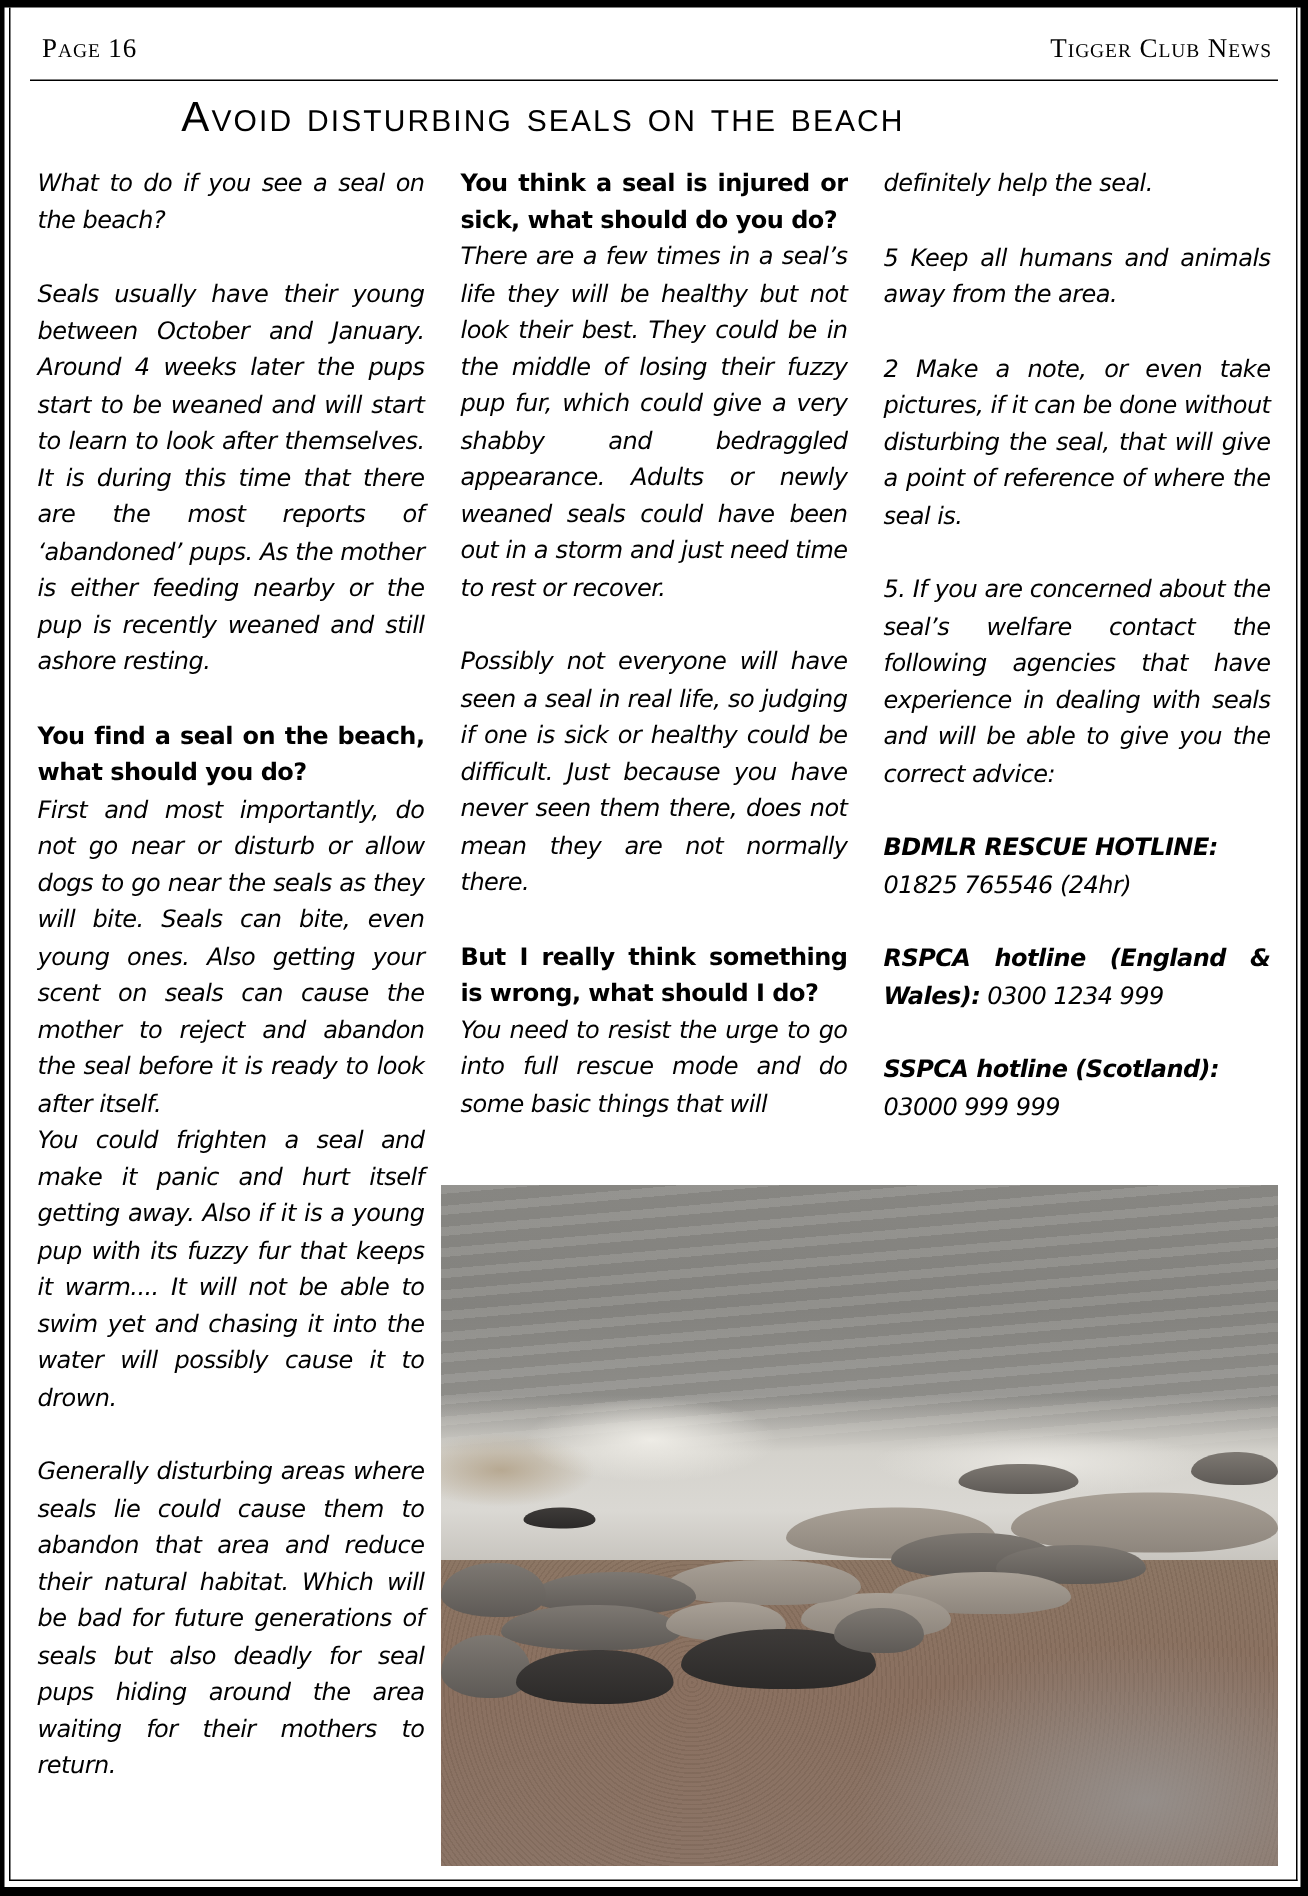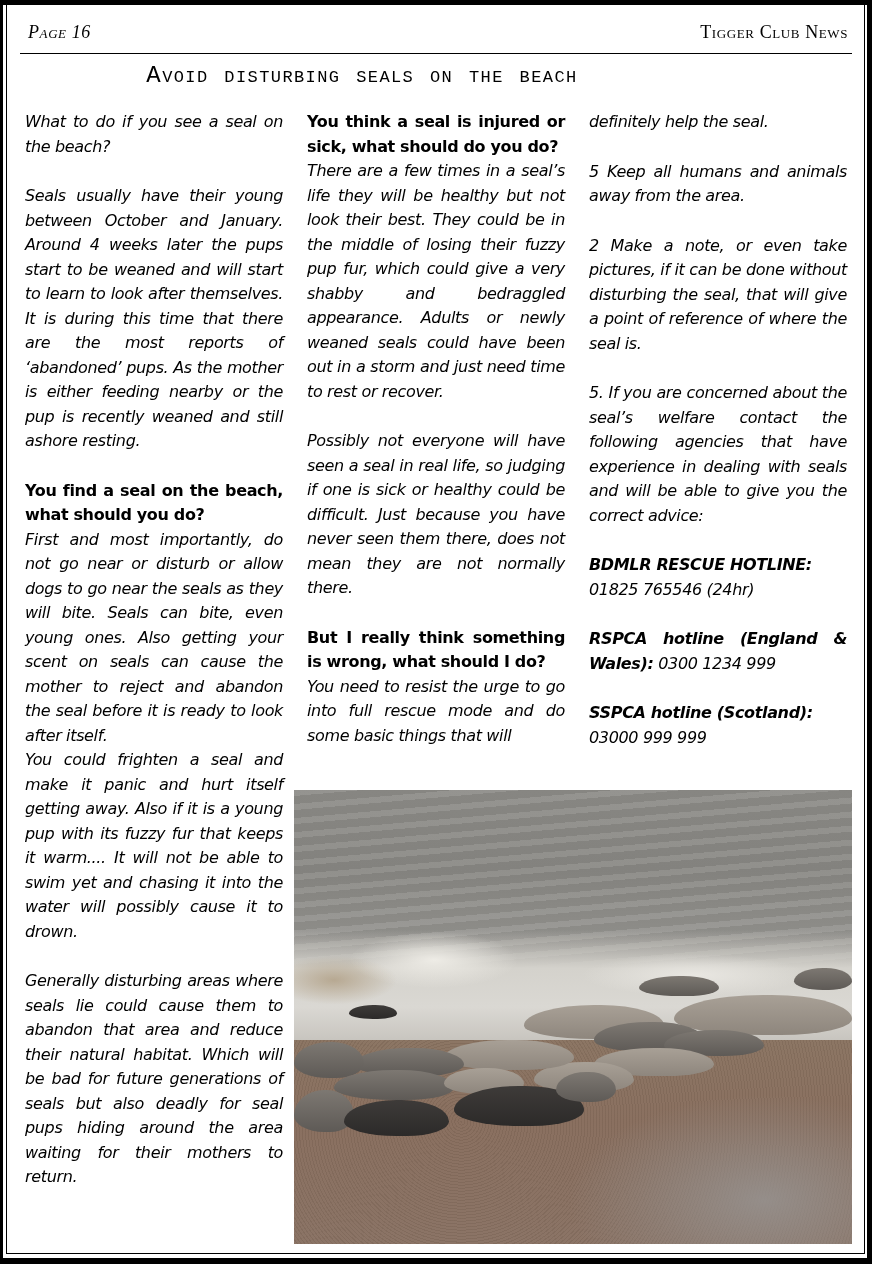--- a/index.html
+++ b/index.html
@@ -16,27 +16,27 @@
     }
     .frame-inner {
       position: absolute; left: 6px; top: 5px; right: 7px; bottom: 10px;
       border-left: 1px solid #000; border-right: 1px solid #000; border-bottom: 1px solid #000;
     }
     .running-head {
       position: absolute; top: 20px; left: 28px; right: 24px; height: 26px;
       font-family: "Liberation Serif", "DejaVu Serif", serif;
       font-variant: small-caps; font-size: 18px; letter-spacing: 0.6px;
     }
-    .running-head .left { position: absolute; left: 0; top: 2px; font-style: italic; }
+    .running-head .left { position: absolute; left: 0; top: 2px; }
     .running-head .right { position: absolute; right: 0; top: 2px; }
     .rule { position: absolute; left: 20px; width: 832px; top: 53px; height: 1px; background: #000; }
     .title {
       position: absolute; top: 62px; left: 0; width: 724px; text-align: center;
-      font-family: Liberation Mono, monospace;
-      font-variant: small-caps; font-size: 24px; letter-spacing: 1.4px; font-weight: normal;
+      font-family: Liberation Sans, sans-serif;
+      font-variant: small-caps; font-size: 28px; letter-spacing: 1.4px; font-weight: normal;
       margin: 0;
     }
     .col {
       position: absolute; top: 110px; width: 258px;
       font-size: 16px; line-height: 24.5px; text-align: justify;
       font-family: "DejaVu Sans", sans-serif; letter-spacing: -0.35px;
     }
     .col p { margin: 0; font-style: italic; }
     .col p.gap { margin-top: 25px; }
     .col h3 { margin: 25px 0 0 0; font-size: 16px; font-weight: bold; line-height: 24.5px; }

